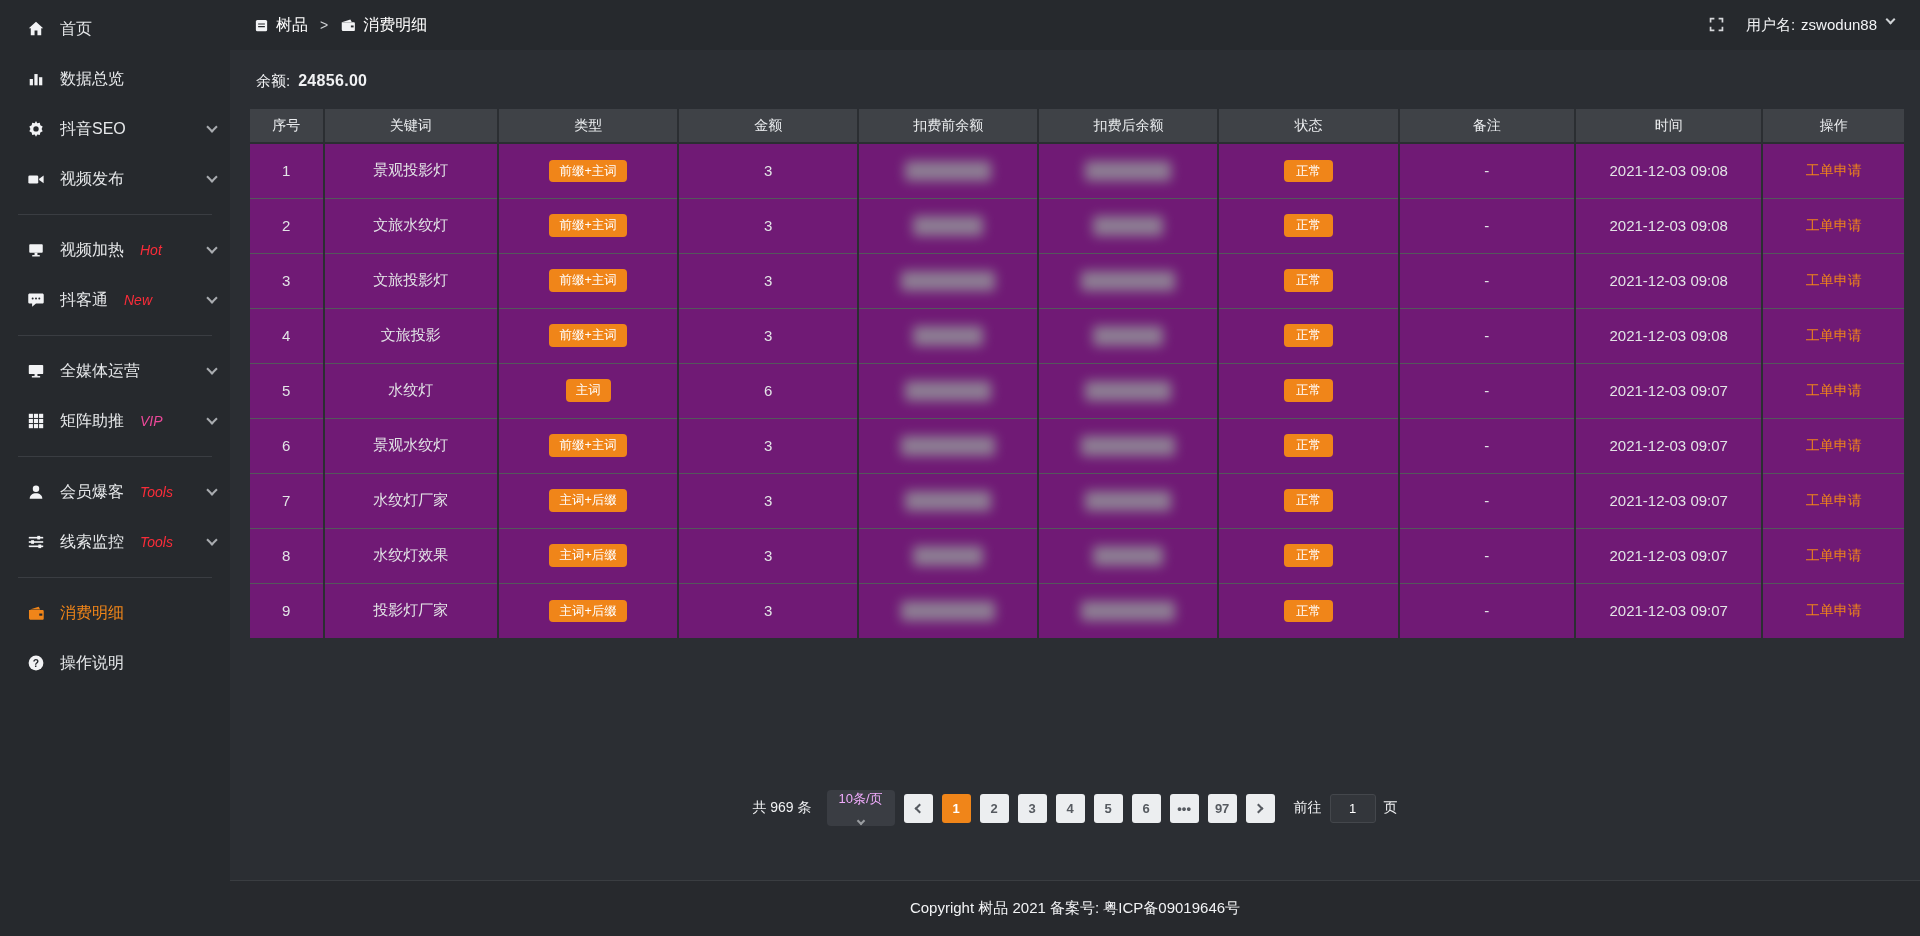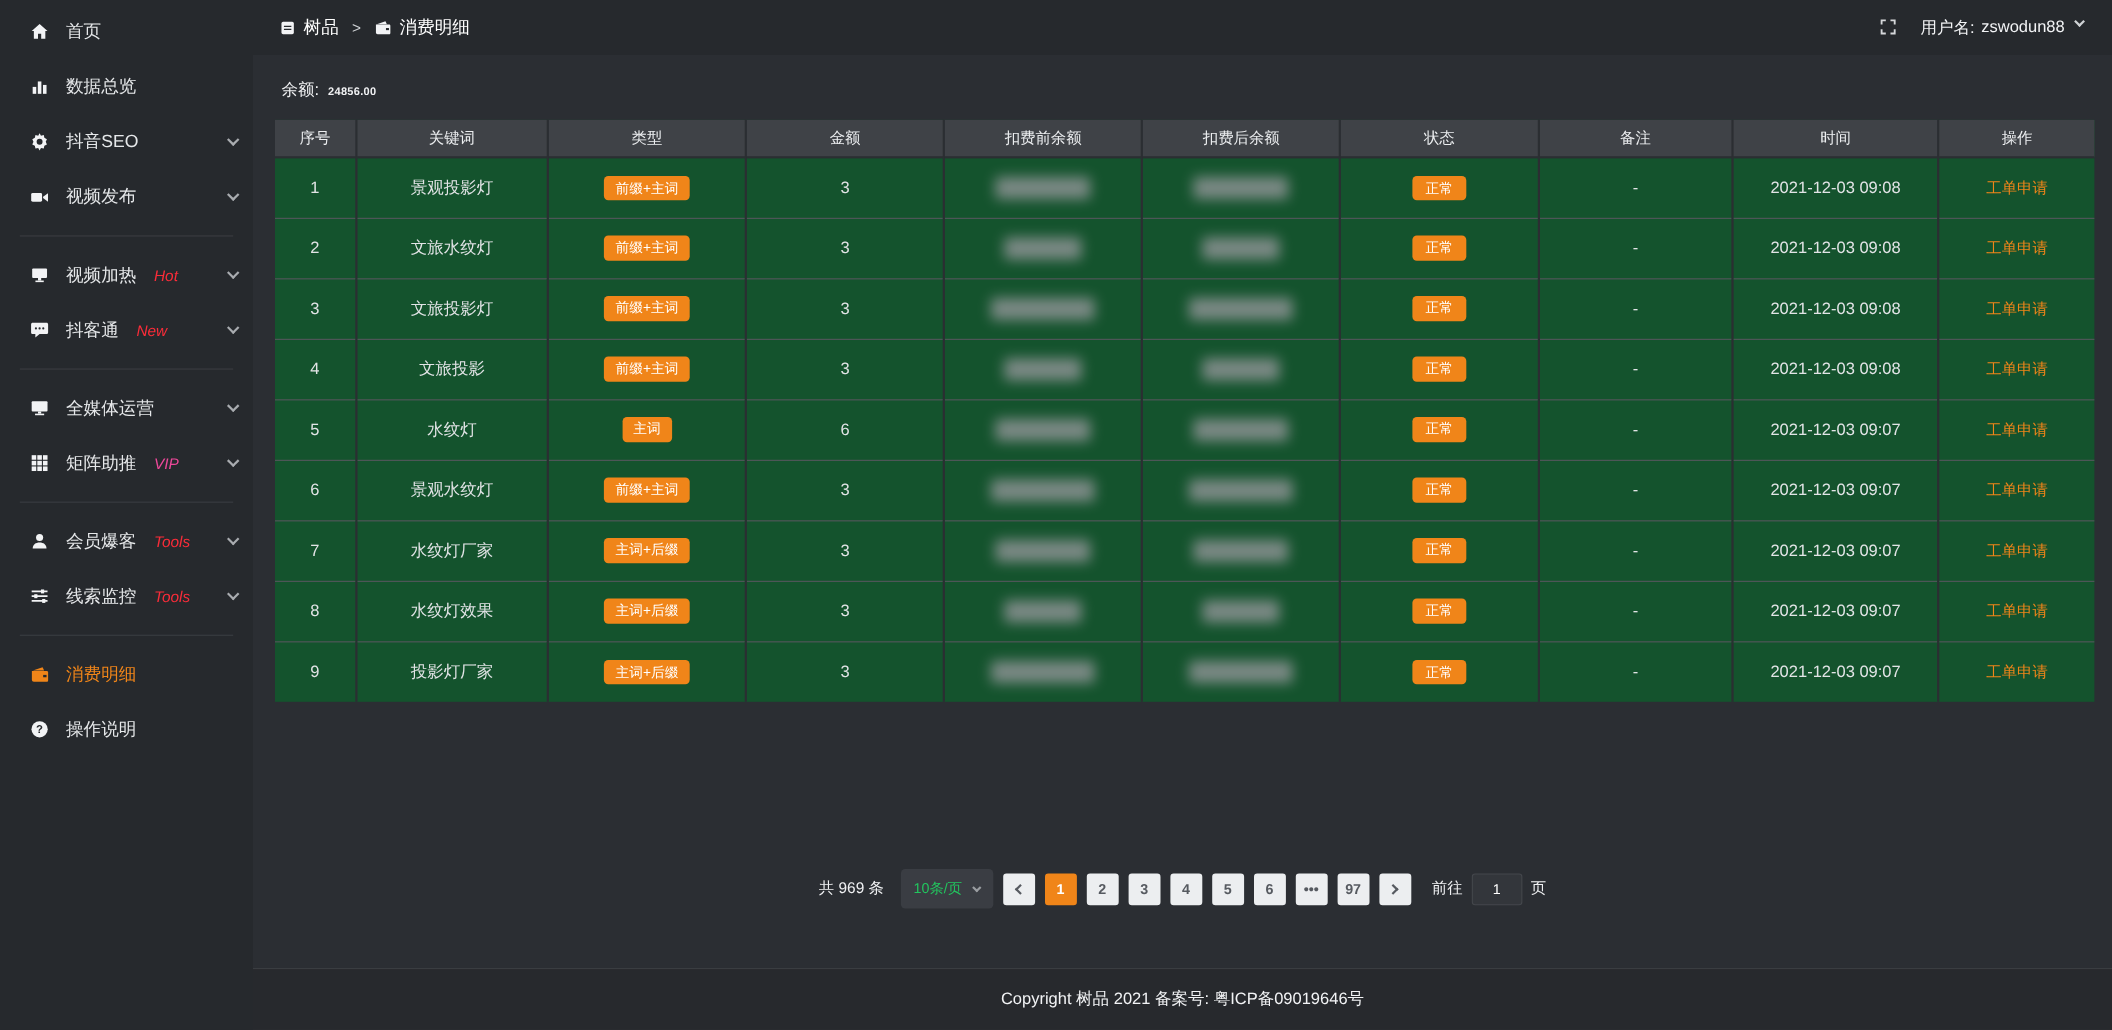--- a/index.html
+++ b/index.html
@@ -44,24 +44,24 @@
   .crumbs { display:flex; align-items:center; gap:9px; font-size:16px; color:#fff; }
   .crumb { display:flex; align-items:center; gap:5px; cursor:pointer; }
   .crumb-sep { color:#cfd2d5; font-size:14px; margin:0 3px; }
   .top-right { display:flex; align-items:center; gap:20px; }
   .fs-btn { width:18px; height:18px; color:#d5d7da; cursor:pointer; display:inline-flex; }
   .user-box { display:flex; gap:6px; font-size:15px; color:#f2f3f5; cursor:pointer; }
   .user-box .chev { margin:0 0 2px 4px; border-color:#cfd2d5; width:7px; height:7px; }
   
   .main { margin-left:230px; padding-top:50px; height:936px; display:flex; flex-direction:column; }
   .balance { margin:22px 0 0 26px; font-size:15px; color:#f0f1f3; }
-  .balance b { margin-left:8px; font-size:10px; letter-spacing:.3px; }
+  .balance b { margin-left:8px; font-size:16px; letter-spacing:.3px; }
   
   .table-wrap { margin:18px 16px 0 20px; }
-  table { width:100%; border-collapse:collapse; table-layout:fixed; background:#14532d; }
+  table { width:100%; border-collapse:collapse; table-layout:fixed; background:#701a75; }
   thead th {
     background:#3f4247; height:34px; font-size:14px; font-weight:500; color:#eceef0;
     border-right:2px solid #2b2e32; border-bottom:2px solid #2b2e32;
   }
   tbody td {
     height:55px; text-align:center; font-size:15px; color:#e2e4e6;
     border-right:2px solid #2b2e32; border-bottom:1px solid #54575c;
   }
   thead th:last-child, tbody td:last-child { border-right:none; }
   tbody tr:last-child td { border-bottom:none; }
@@ -78,21 +78,21 @@
   tbody tr:nth-child(3n) .blur { width:94px; }
   .action-link { color:#f08519; font-size:14px; cursor:pointer; text-decoration:none; }
   
   .pagination {
     margin-top:152px; display:flex; align-items:center; justify-content:center; gap:9px;
     font-size:14px; color:#f0f1f3;
   }
   .pg-total { margin-right:6px; }
   .pg-size {
     background:#3a3d43; height:36px; border-radius:4px; display:flex; align-items:center;
-    gap:10px; padding:0 12px; color:#22c55e; font-size:13px; cursor:pointer;
+    gap:10px; padding:0 12px; color:#f0abfc; font-size:13px; cursor:pointer;flex-direction:column;
   }
   .pg-size .chev { margin:0 0 3px 0; width:6px; height:6px; border-color:#9a9da1; }
   .pg-btn {
     min-width:29px; height:29px; background:#eceef0; color:#565a60; border:none; border-radius:3px;
     font-size:13px; font-weight:700; display:inline-flex; align-items:center; justify-content:center;
     cursor:pointer; padding:0 6px; font-family:inherit;
   }
   .pg-btn.active { background:#f08519; color:#fff; }
   .pg-arrow { width:7px; height:7px; border-right:2px solid #565a60; border-bottom:2px solid #565a60; }
   .pg-arrow.prev { transform:rotate(135deg); margin-left:3px; }

